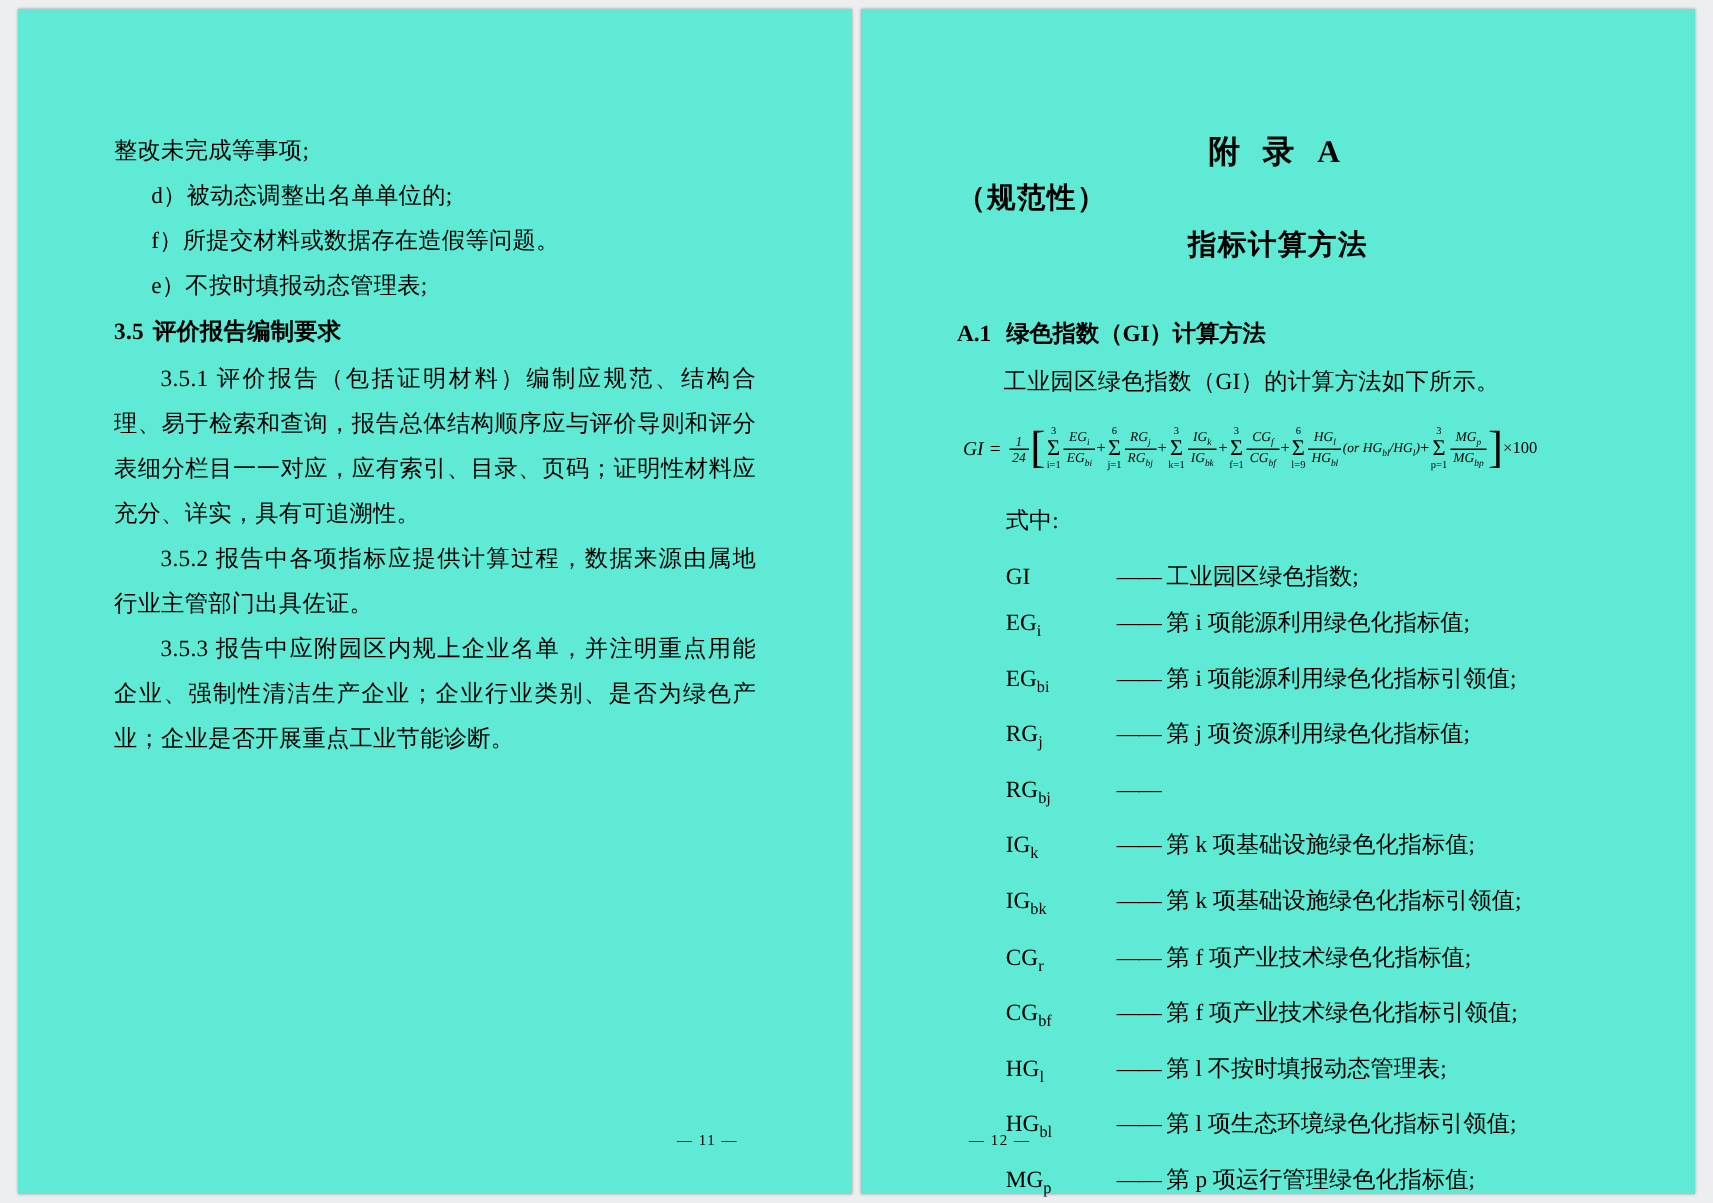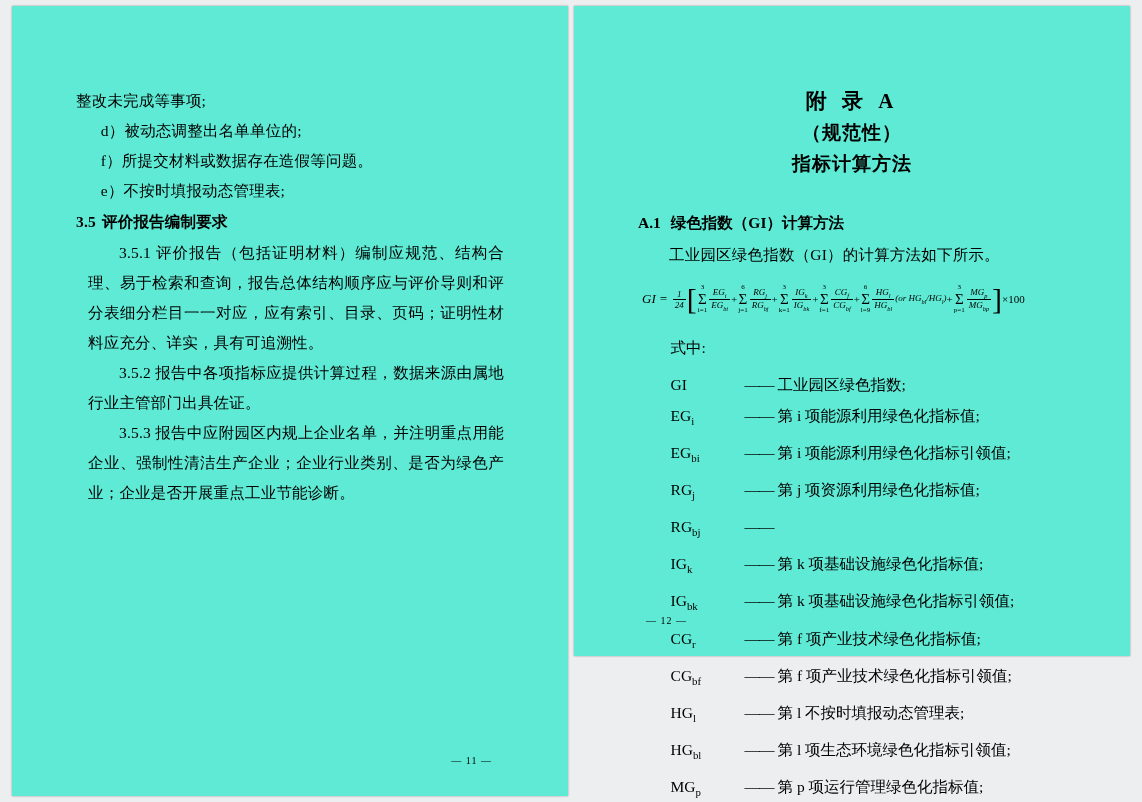--- a/index.html
+++ b/index.html
@@ -29,55 +29,55 @@
     position: relative;
   }
   .page-left {
     width: 556px;
     height: 790px;
     margin-left: 4px;
     padding: 80px 64px 0 64px;
   }
   .page-right {
     width: 556px;
-    height: 650px;
+    height: 790px;
     margin-right: 4px;
     padding: 80px 64px 12px 64px;
   }
   .body-text {
     font-size: 15.5px;
     line-height: 30px;
     color: #000;
     text-align: justify;
     letter-spacing: 0.2px;
   }
   .p {
     margin: 0;
   }
-  .indent1 { text-indent: 2em; margin-left: 12px; }
+  .indent1 { text-indent: 2em; }
   .indent-sub { padding-left: 1.6em; }
   .heading-bold {
     font-weight: bold;
     margin: 0;
     font-size: 15.5px;
     line-height: 32px;
   }
   .heading-bold .num { margin-right: 6px; }
 
   
   .appendix-title {
     text-align: center;
     font-weight: bold;
     font-size: 21px;
     line-height: 30px;
     margin: 0 0 2px 0;
     letter-spacing: 5px;
   }
   .appendix-sub {
-    text-align: center;
+    text-align: left;
     font-weight: bold;
     font-size: 19px;
     line-height: 30px;
     margin: 0;
     letter-spacing: 1px;
   }
   .appendix-sub2 {
     text-align: center;
     font-weight: bold;
     font-size: 19px;

